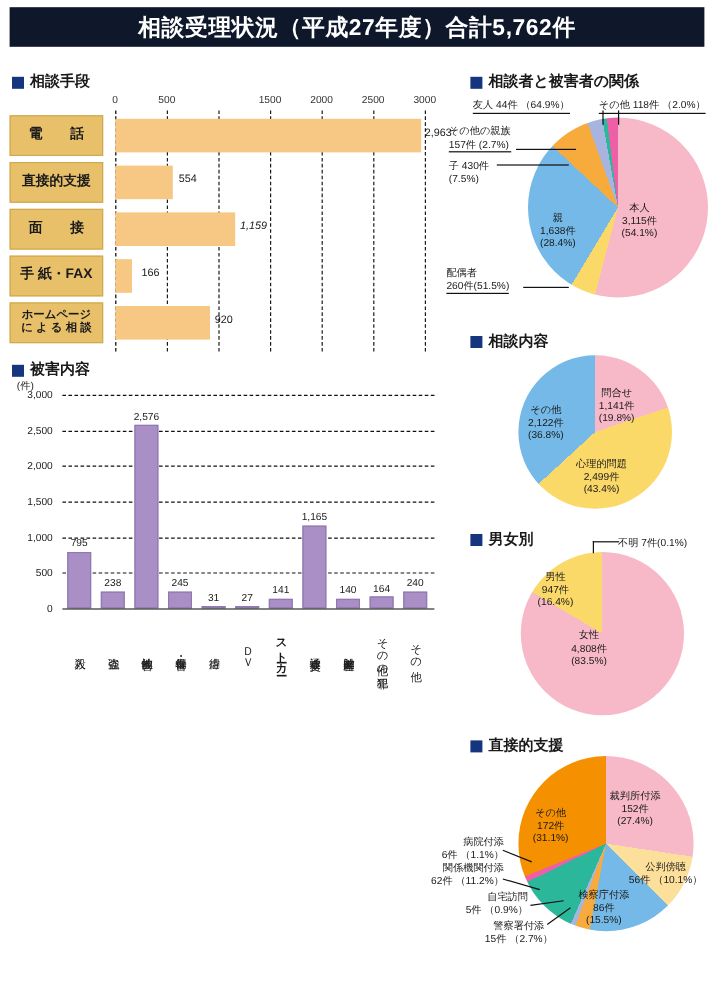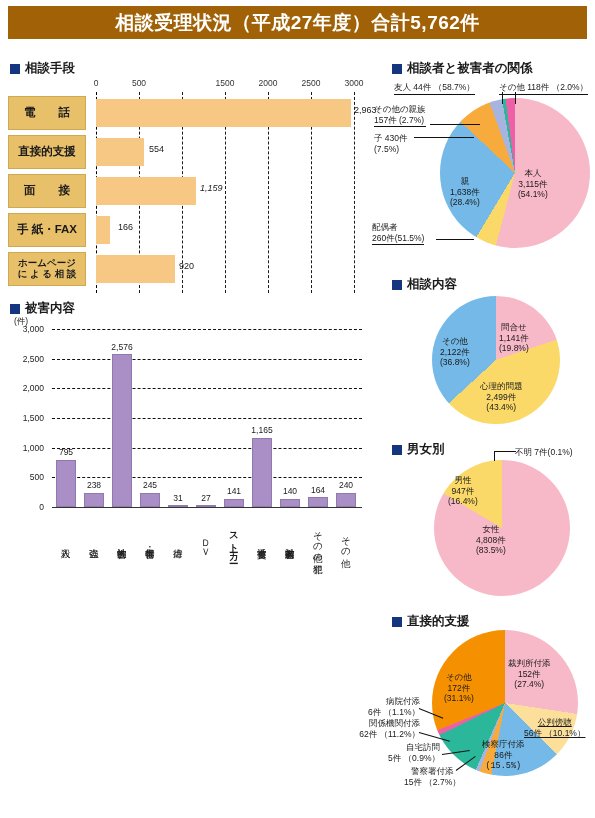--- a/index.html
+++ b/index.html
@@ -9,21 +9,21 @@
     font-family:"Liberation Sans","DejaVu Sans",sans-serif;
     color:#231f20;
     overflow:hidden;
     position:relative;
   }
   .page{position:relative;width:595px;height:818px;}
 
   
   .titlebar{
     position:absolute;left:8px;top:6px;width:579px;height:33px;
-    background:#a16207;
+    background:#0f172a;
     display:flex;align-items:center;justify-content:center;
   }
   .titlebar span{
     color:#ffffff;font-size:19px;font-weight:bold;letter-spacing:0.5px;
     white-space:nowrap;
   }
 
   
   .sec-head{position:absolute;display:flex;align-items:center;gap:5px;}
   .sec-head .mk{width:10px;height:10px;background:#16357f;display:block;}
@@ -238,21 +238,21 @@
       <div>(7.5%)</div>
     </div>
     <div class="lead" style="left:42px;top:61px;width:60px;"></div>
 
     <div class="plab" style="left:2px;top:28px;">
       <div>その他の親族</div>
       <div class="uline">157件 (2.7%)</div>
     </div>
     <div class="lead" style="left:58px;top:48px;width:50px;"></div>
 
-    <div class="plab uline" style="left:22px;top:6px;">友人 44件 （58.7%）</div>
+    <div class="plab uline" style="left:22px;top:6px;">友人 44件 （64.9%）</div>
     <div class="leadv" style="left:130px;top:16px;height:12px;"></div>
 
     <div class="plab uline" style="left:127px;top:6px;">その他 118件 （2.0%）</div>
     <div class="leadv" style="left:143px;top:16px;height:12px;"></div>
 
     <div class="plab" style="left:0px;top:146px;">
       <div>配偶者</div>
       <div class="uline">260件(51.5%)</div>
     </div>
     <div class="lead" style="left:64px;top:163px;width:38px;background:#111;"></div>
@@ -336,26 +336,26 @@
         #2bb79a 203.7deg 244.0deg,
         #ee5fa7 244.0deg 248.0deg,
         #f59100 248.0deg 360deg);"></div>
 
     <div class="plab c" style="left:136px;top:46px;">
       <div>裁判所付添</div>
       <div>152件</div>
       <div>(27.4%)</div>
     </div>
 
-    <div class="plab c" style="left:152px;top:105px;text-decoration:underline;">
+    <div class="plab c" style="left:152px;top:105px;">
       <div>公判傍聴</div>
       <div>56件 （10.1%）</div>
     </div>
 
-    <div class="plab c" style="left:110px;top:128px;font-family:Liberation Mono, monospace;">
+    <div class="plab c" style="left:110px;top:128px;">
       <div>検察庁付添</div>
       <div>86件</div>
       <div>(15.5%)</div>
     </div>
 
     <div class="plab c" style="left:72px;top:60px;">
       <div>その他</div>
       <div>172件</div>
       <div>(31.1%)</div>
     </div>

